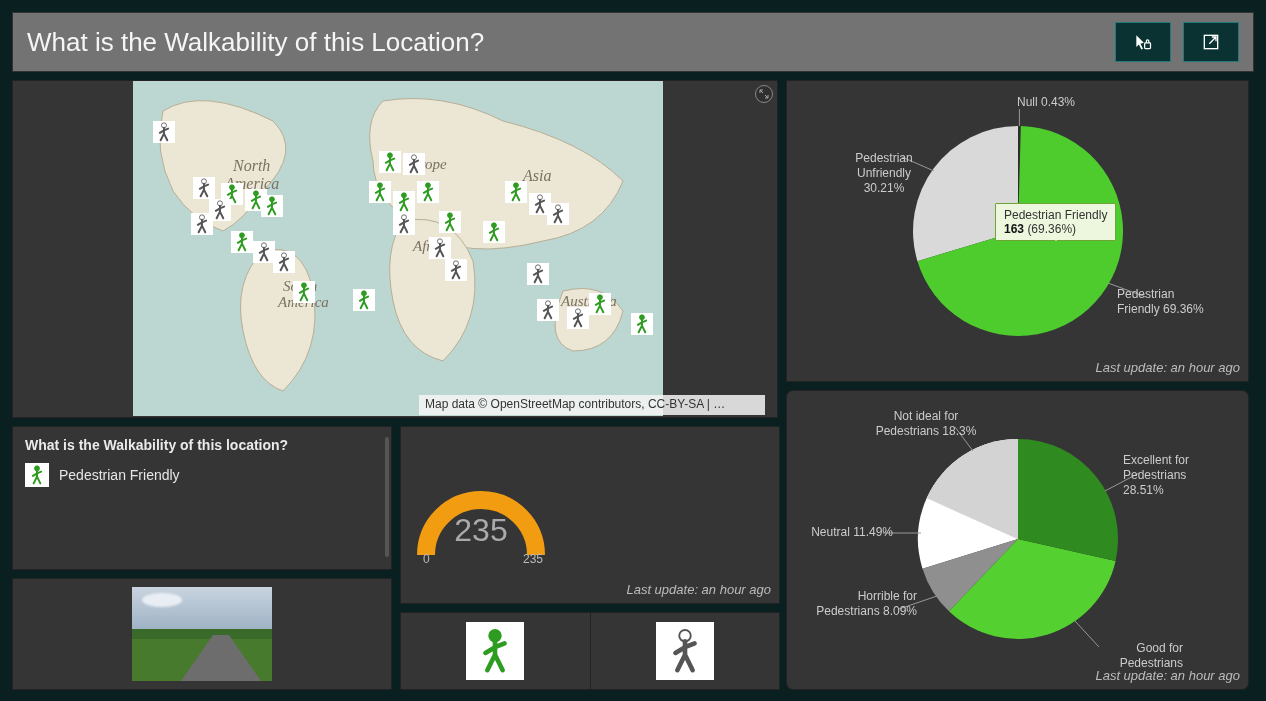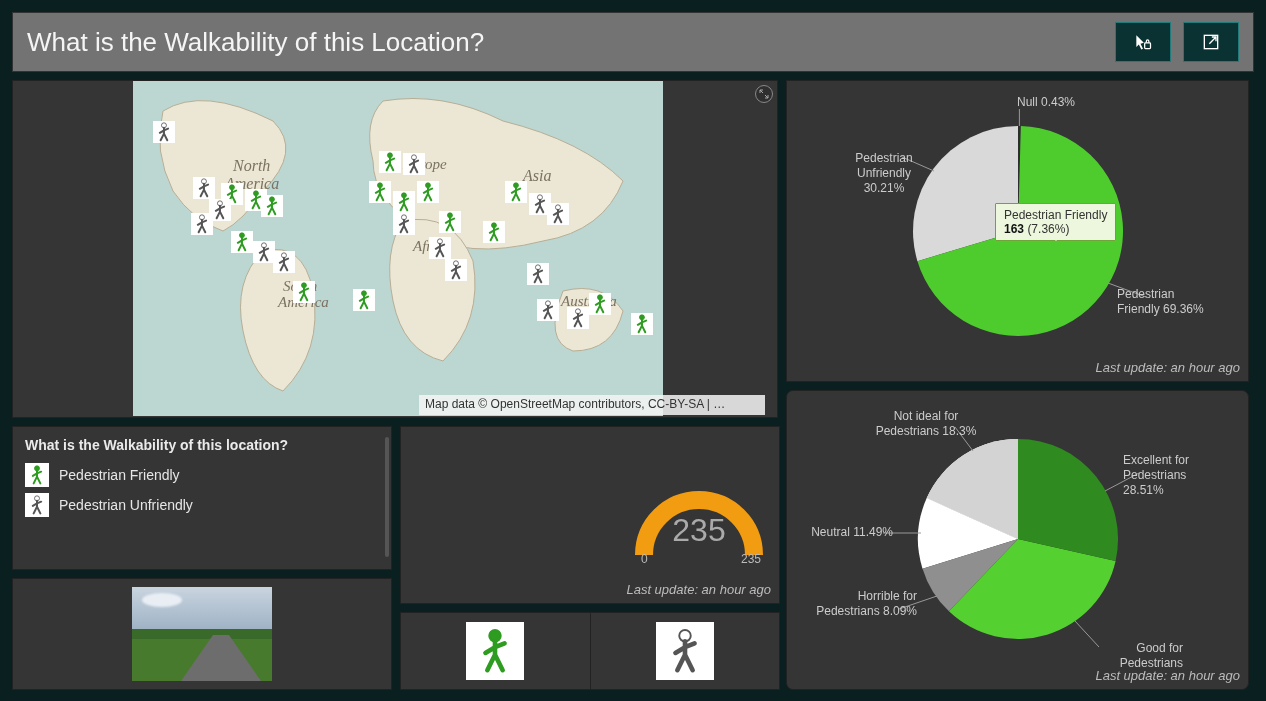--- a/index.html
+++ b/index.html
@@ -19,21 +19,21 @@
   .map-inner{position:absolute;left:120px;top:0;width:530px;height:335px;}
   .map-svg{display:block;}
   .attrib{position:absolute;left:406px;bottom:2px;width:346px;height:20px;background:rgba(245,245,245,.85);color:#333;font-size:12px;padding:2px 6px;white-space:nowrap;overflow:hidden;text-overflow:ellipsis;}
 
   .legend-panel{left:0;top:414px;width:380px;height:144px;padding:10px 12px;overflow:hidden;}
   .legend-title{font-size:14px;font-weight:600;color:#eaeaea;margin-bottom:10px;}
   .legend-row{display:flex;align-items:center;gap:10px;margin:6px 0;font-size:14px;color:#e6e6e6;}
   .legend-swatch{width:24px;height:24px;background:#fff;display:flex;align-items:center;justify-content:center;}
   .legend-panel::after{content:"";position:absolute;right:2px;top:10px;width:4px;height:120px;background:#555;border-radius:2px;}
 
-  .gauge-panel{left:388px;top:414px;width:380px;height:178px;display:flex;flex-direction:column;align-items:flex-end;justify-content:center;}
+  .gauge-panel{left:388px;top:414px;width:380px;height:178px;display:flex;flex-direction:column;align-items:flex-start;justify-content:center;}
   .gauge-wrap{position:relative;width:160px;height:110px;}
   .gauge-val{position:absolute;left:0;right:0;top:52px;text-align:center;font-size:32px;color:#aaa;font-weight:400;}
   .scale-min{position:absolute;left:22px;top:92px;font-size:12px;color:#bbb;}
   .scale-max{position:absolute;right:18px;top:92px;font-size:12px;color:#bbb;}
   .update-note{position:absolute;right:8px;bottom:6px;font-size:13px;font-style:italic;color:#bcbcbc;}
 
   .photo-panel{left:0;top:566px;width:380px;height:112px;display:flex;align-items:center;justify-content:center;}
   .photo{width:140px;height:94px;background:linear-gradient(#aab8c8 0 40%,#3a6a2a 40% 100%);position:relative;overflow:hidden;}
   .photo .sky{position:absolute;inset:0 0 55% 0;background:linear-gradient(#c9d4df,#9fb3c5);}
   .photo .cloud{position:absolute;top:6px;left:10px;width:40px;height:14px;background:#e8eef4;border-radius:50%;filter:blur(1px);} 
@@ -247,28 +247,20 @@
   <div class="panel legend-panel">
     <div class="legend-title">What is the Walkability of this location?</div>
     <div class="legend-row">
       <span class="legend-swatch">
             <svg class="walker-svg" viewBox="0 0 24 24">
               <use href="#walker" stroke="#2e9b21" fill="#2e9b21"></use>
             </svg>
           </span>
       <span>Pedestrian Friendly</span>
     </div>
-    <div class="legend-row">
-      <span class="legend-swatch">
-            <svg class="walker-svg" viewBox="0 0 24 24">
-              <use href="#walker" stroke="#555" fill="none"></use>
-            </svg>
-          </span>
-      <span>Pedestrian Unfriendly</span>
-    </div>
   </div>
 
   <div class="panel gauge-panel">
     <div class="gauge-wrap">
       <svg width="160" height="110" viewBox="0 0 160 110">
         <path d="M25 95 A55 55 0 1 1 135 95" fill="none" stroke="#f29c11" stroke-width="18" stroke-linecap="butt"></path>
       </svg>
       <div class="gauge-val">235</div>
       <div class="scale-min">0</div>
       <div class="scale-max">235</div>
@@ -319,21 +311,21 @@
     </svg>
     <div class="pie-label" style="left:230px;top:14px;">Null 0.43%</div>
     <div class="pie-label" style="left:52px;top:70px;text-align:center;width:90px;">
       <span>Pedestrian</span><br><span>Unfriendly</span><br><span>30.21%</span>
     </div>
     <div class="pie-label" style="left:330px;top:206px;width:110px;text-align:left;">
       <span>Pedestrian</span><br><span>Friendly 69.36%</span>
     </div>
     <div class="tooltip" style="left:208px;top:122px;">
       <span>Pedestrian Friendly</span><br>
-      <b>163</b> <span>(7.36%)</span>
+      <b>163</b> <span>(69.36%)</span>
     </div>
     <div class="update-note">Last update: an hour ago</div>
   </div>
 
   <div class="panel pie-panel-2">
     <svg class="pie-svg" width="463" height="280" viewBox="0 0 463 280">
       <g transform="translate(231,148)">
 
         <path d="M0 0 L0 -100 A100 100 0 0 1 91.27 -40.87 Z" fill="#d3d3d3" transform="rotate(-65.88)"></path>
 

